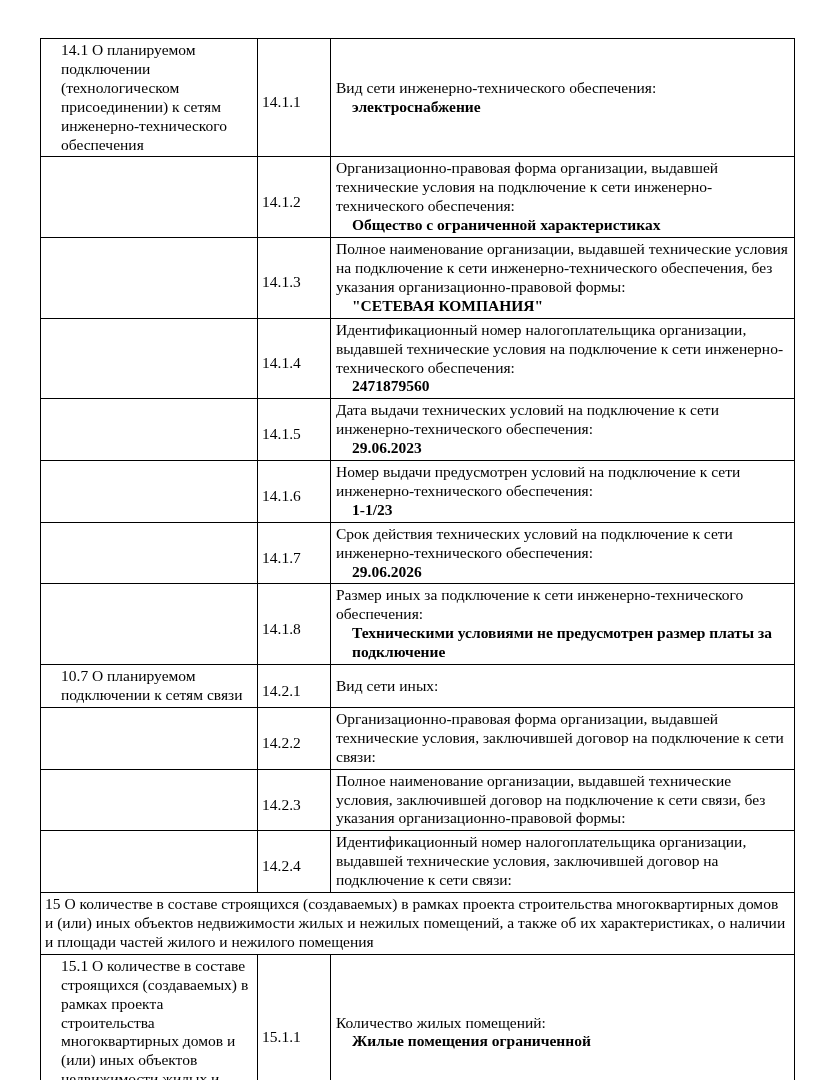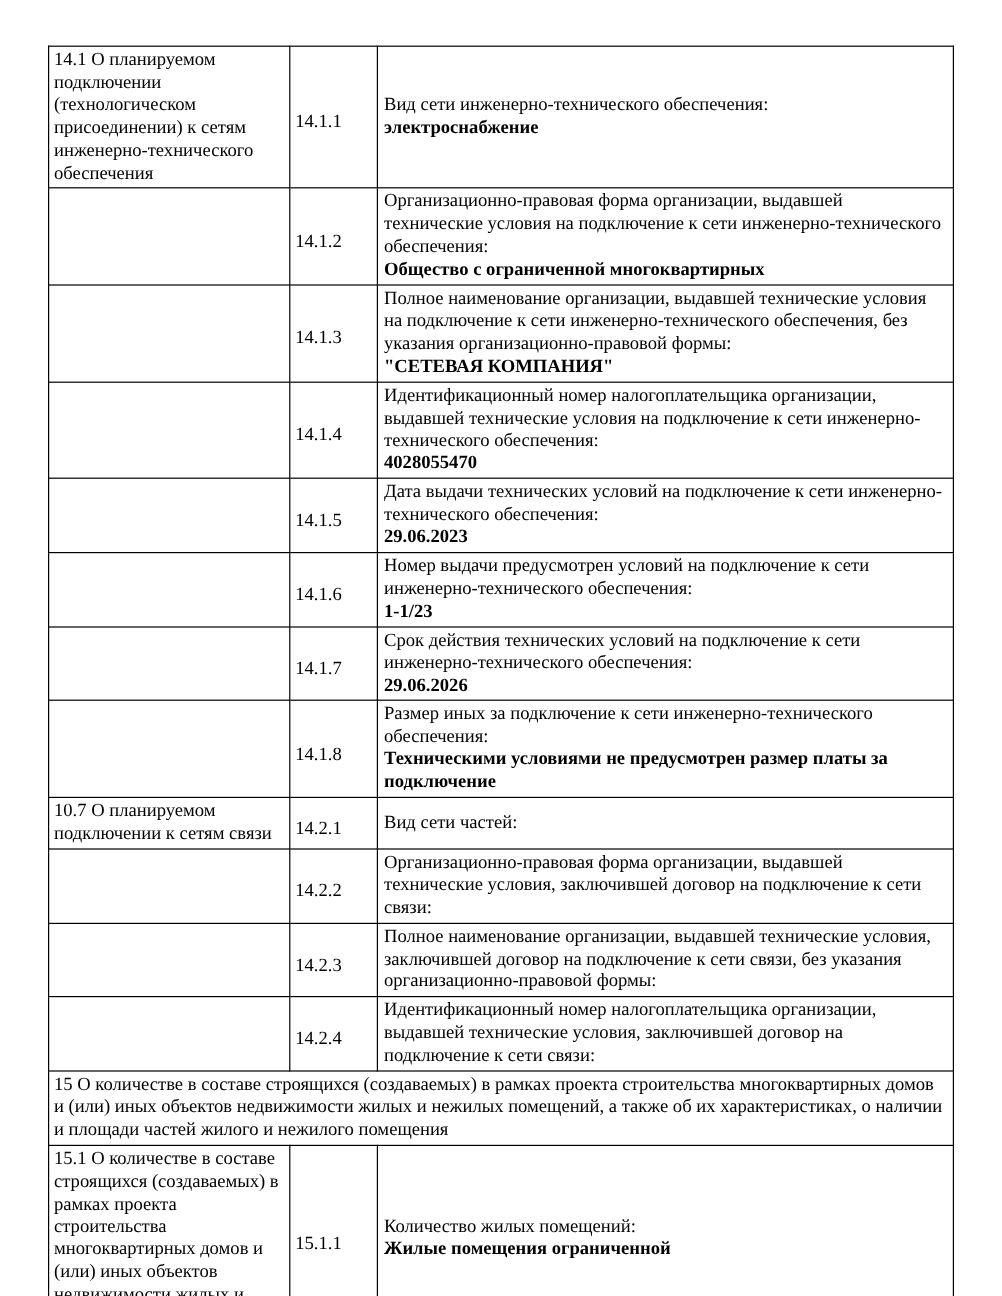--- a/index.html
+++ b/index.html
@@ -23,75 +23,76 @@
   table.decl td {
     border: 1px solid #000000;
     font-size: 15.5px;
     line-height: 1.22;
     vertical-align: middle;
     word-wrap: break-word;
   }
   td.label-cell {
     width: 192px;
     vertical-align: top;
-    padding: 2px 4px 2px 4px;
+    padding: 2px 4px 2px 20px;
   }
   td.num-cell {
     width: 66px;
     padding: 12px 2px 2px 4px;
     vertical-align: middle;
   }
   td.content-cell {
     padding: 2px 6px 2px 5px;
     vertical-align: middle;
   }
   td.section-cell {
     padding: 2px 6px 2px 4px;
     vertical-align: top;
     margin-top: 22px;
   }
   .answer {
     font-weight: bold;
+    margin-left: 16px;
   }
 </style>
 </head>
 <body>
 
 <table class="decl">
   <tbody>
       <tr>
         <td class="label-cell">14.1 О планируемом подключении (технологическом присоединении) к сетям инженерно-технического обеспечения</td>
         <td class="num-cell">14.1.1</td>
         <td class="content-cell">
           <div class="question">Вид сети инженерно-технического обеспечения:</div>
           <div class="answer">электроснабжение</div>
         </td>
       </tr>
       <tr>
         <td class="label-cell"></td>
         <td class="num-cell">14.1.2</td>
         <td class="content-cell">
           <div class="question">Организационно-правовая форма организации, выдавшей технические условия на подключение к сети инженерно-технического обеспечения:</div>
-          <div class="answer">Общество с ограниченной многоквартирных</div>
+          <div class="answer">Общество с ограниченной характеристиках</div>
         </td>
       </tr>
       <tr>
         <td class="label-cell"></td>
         <td class="num-cell">14.1.3</td>
         <td class="content-cell">
           <div class="question">Полное наименование организации, выдавшей технические условия на подключение к сети инженерно-технического обеспечения, без указания организационно-правовой формы:</div>
           <div class="answer">"СЕТЕВАЯ КОМПАНИЯ"</div>
         </td>
       </tr>
       <tr>
         <td class="label-cell"></td>
         <td class="num-cell">14.1.4</td>
         <td class="content-cell">
           <div class="question">Идентификационный номер налогоплательщика организации, выдавшей технические условия на подключение к сети инженерно-технического обеспечения:</div>
-          <div class="answer">4028055470</div>
+          <div class="answer">2471879560</div>
         </td>
       </tr>
       <tr>
         <td class="label-cell"></td>
         <td class="num-cell">14.1.5</td>
         <td class="content-cell">
           <div class="question">Дата выдачи технических условий на подключение к сети инженерно-технического обеспечения:</div>
           <div class="answer">29.06.2023</div>
         </td>
       </tr>
@@ -116,21 +117,21 @@
         <td class="num-cell">14.1.8</td>
         <td class="content-cell">
           <div class="question">Размер иных за подключение к сети инженерно-технического обеспечения:</div>
           <div class="answer">Техническими условиями не предусмотрен размер платы за подключение</div>
         </td>
       </tr>
       <tr>
         <td class="label-cell">10.7 О планируемом подключении к сетям связи</td>
         <td class="num-cell">14.2.1</td>
         <td class="content-cell">
-          <div class="question">Вид сети частей:</div>
+          <div class="question">Вид сети иных:</div>
         </td>
       </tr>
       <tr>
         <td class="label-cell"></td>
         <td class="num-cell">14.2.2</td>
         <td class="content-cell">
           <div class="question">Организационно-правовая форма организации, выдавшей технические условия, заключившей договор на подключение к сети связи:</div>
         </td>
       </tr>
       <tr>

